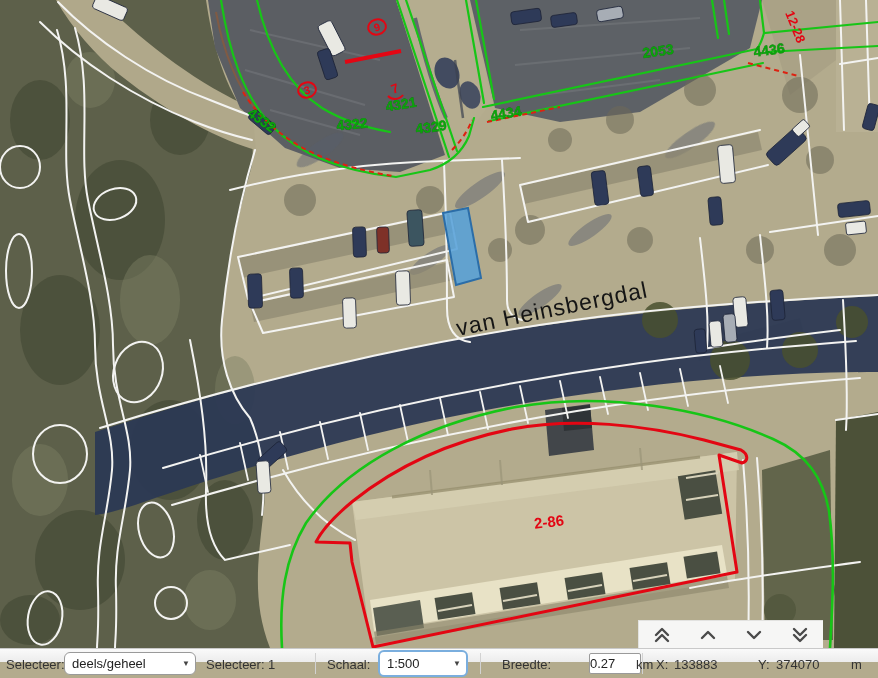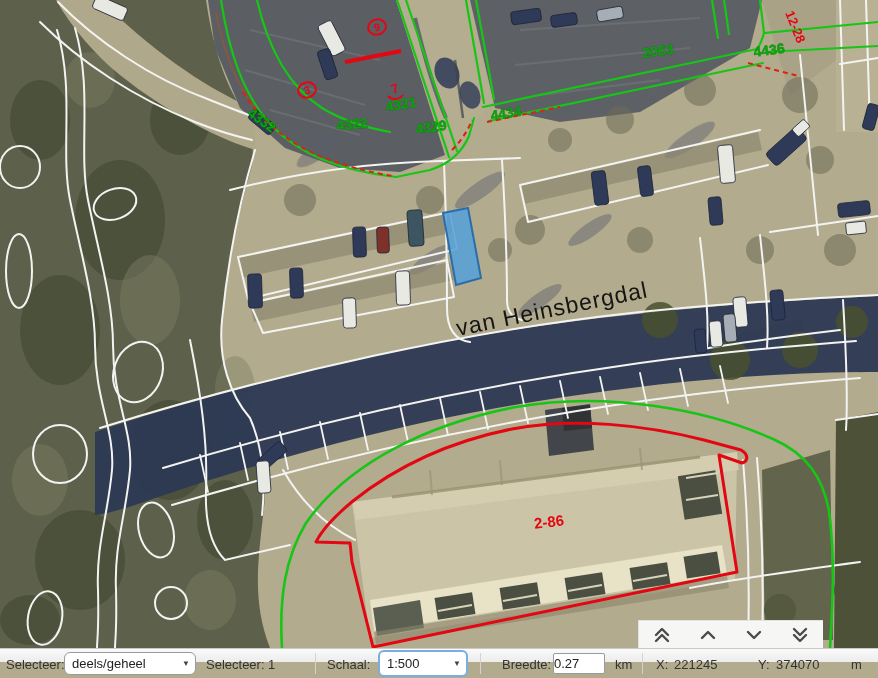--- a/index.html
+++ b/index.html
@@ -10,21 +10,21 @@
   .navbtn{width:30px;height:24px;display:flex;align-items:center;justify-content:center;cursor:pointer;background:transparent;border:none;padding:0;}
   .navbtn svg{display:block;}
   
   #toolbar{position:absolute;left:0;top:648px;width:878px;height:14px;background:linear-gradient(#fafafa,#ececec);border-top:1px solid #c9c9c9;box-sizing:border-box;font-size:13px;color:#333;}
   .tlabel{position:absolute;top:8px;white-space:nowrap;}
   .tvalue{position:absolute;top:8px;white-space:nowrap;}
   .tdivider{position:absolute;top:4px;width:1px;height:21px;background:#d2d2d2;}
   .tselect{position:absolute;box-sizing:border-box;background:#fff;border:1px solid #9a9a9a;border-radius:6px;display:flex;align-items:center;justify-content:space-between;padding:0 5px 0 7px;font-size:13px;color:#222;cursor:pointer;}
   .tselect .caret{font-size:8px;color:#444;margin-left:8px;}
   .tselect.focused{border:2px solid #7aaede;justify-content:space-between;}
-  .tinput{position:absolute;box-sizing:border-box;background:#fff;border:1px solid #9a9a9a;border-radius:2px;font-size:13px;color:#222;padding:0 0;font-family:"Liberation Sans",sans-serif;}
+  .tinput{position:absolute;box-sizing:border-box;background:#fff;border:1px solid #9a9a9a;border-radius:2px;font-size:13px;color:#222;padding:0 0;font-family:"Liberation Sans",sans-serif;margin-left:36px;}
   text{font-family:"Liberation Sans",sans-serif;}
   .pnum{font-weight:bold;font-size:14px;fill:#0aa40a;paint-order:stroke;stroke:#0a6e0a;stroke-width:.4px;}
   .rnum{font-weight:bold;fill:#e30613;}
   .street{font-size:23px;fill:#151515;letter-spacing:1px;}
 </style>
 </head>
 <body>
 
 <div id="app">
 
@@ -338,23 +338,23 @@
   <span class="tdivider" style="left:315px"></span>
   <span class="tlabel" style="left:327px">Schaal:</span>
   <div class="tselect focused" style="left:378px;top:1px;width:90px;height:27px">
     <span>1:500</span>
     <span class="caret">▼</span>
   </div>
 
   <span class="tdivider" style="left:480px"></span>
   <span class="tlabel" style="left:502px">Breedte:</span>
   <input class="tinput" style="left: 553px; top: 4px; width: 52px; height: 21px;" value="0.27">
-  <span class="tlabel" style="left:615px">km</span>
+  <span class="tlabel" style="left:636px">km</span>
 
   <span class="tdivider" style="left:642px"></span>
   <span class="tlabel" style="left:656px">X:</span>
-  <span class="tvalue" style="left:674px">221245</span>
+  <span class="tvalue" style="left:674px">133883</span>
   <span class="tlabel" style="left:758px">Y:</span>
   <span class="tvalue" style="left:776px">374070</span>
   <span class="tlabel" style="left:851px">m</span>
 </div>
 
 </div>
 
 </body></html>

